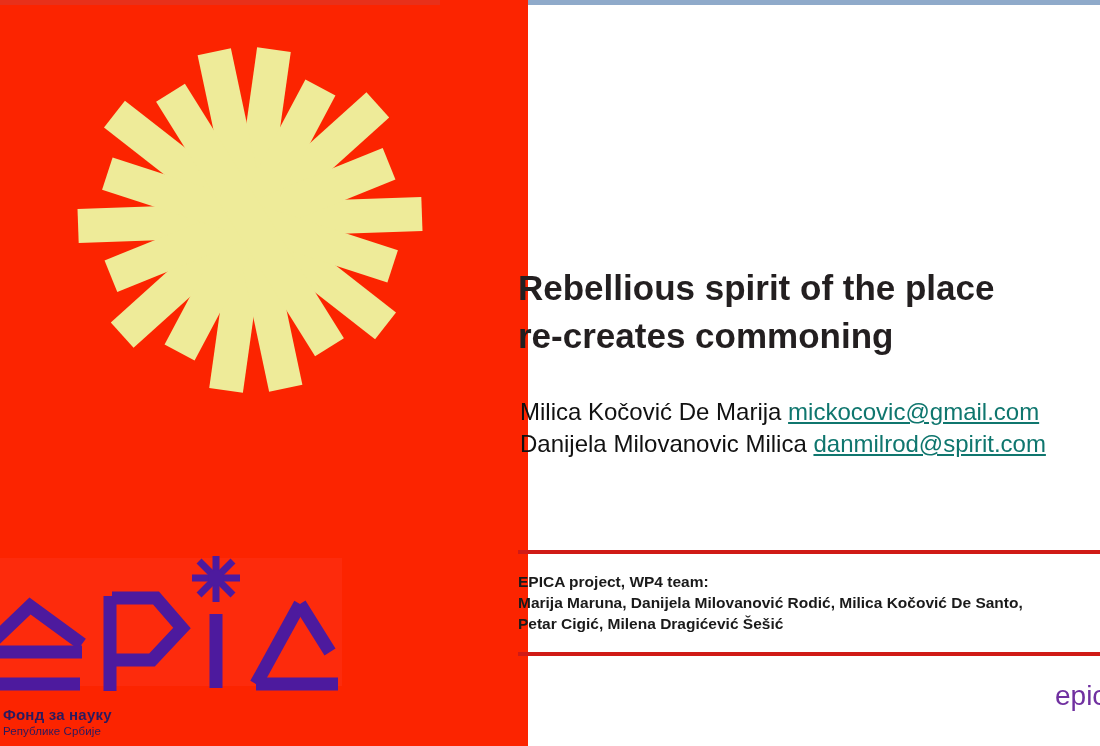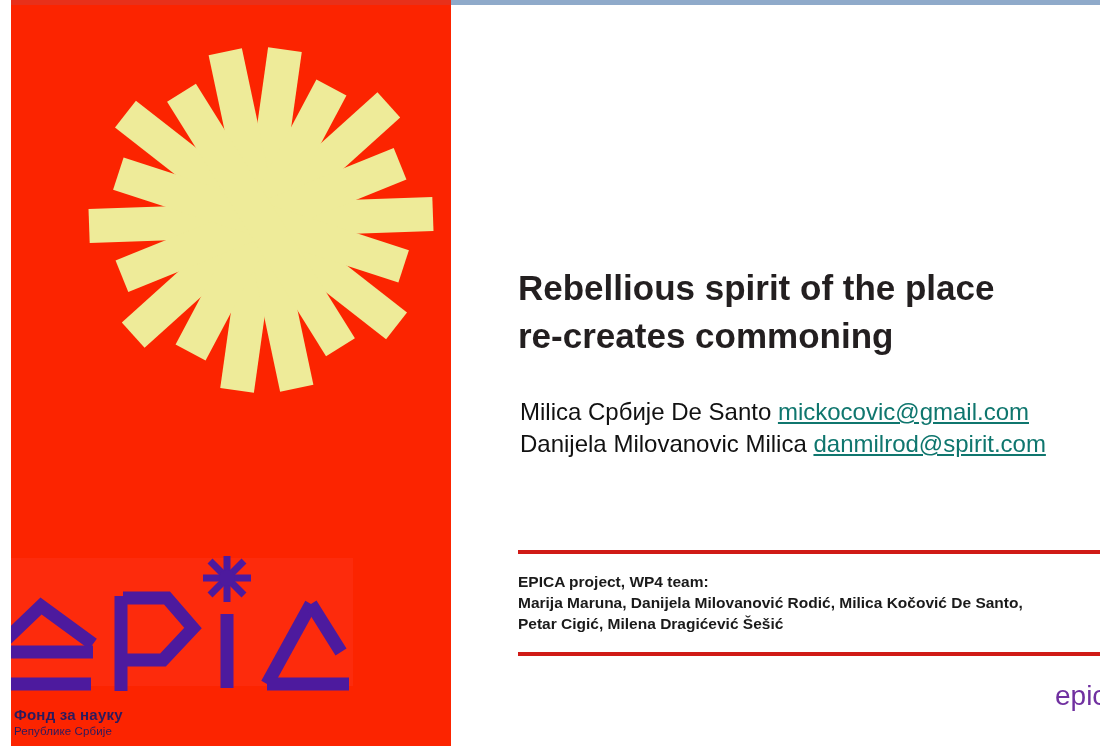--- a/index.html
+++ b/index.html
@@ -30,23 +30,23 @@
     left: 440px;
     top: 0;
     width: 660px;
     height: 5px;
     background: #8faaca;
   }
 
   
   .red-panel {
     position: absolute;
-    left: 11px;
+    left: 0;
     top: 0;
-    width: 440px;
+    width: 528px;
     height: 746px;
     background: #fc2400;
     overflow: hidden;
   }
   .red-panel-topline {
     position: absolute;
     left: 0; top: 0;
     width: 440px; height: 5px;
     background: #e8301a;
   }
@@ -248,21 +248,21 @@
 
   <div class="content">
 
     <div class="title">
       <span class="title-line">Rebellious spirit of the place</span>
       <span class="title-line">re-creates commoning</span>
     </div>
 
     <div class="authors">
       <span class="author-row">
-        <span>Milica Србије De Santo</span>
+        <span>Milica Kočović De Marija</span>
         <a class="email-link" href="#">mickocovic@gmail.com</a>
       </span>
       <span class="author-row">
         <span>Danijela Milovanovic Milica</span>
         <a class="email-link" href="#">danmilrod@spirit.com</a>
       </span>
     </div>
 
     <div class="rule rule-top"></div>
 

